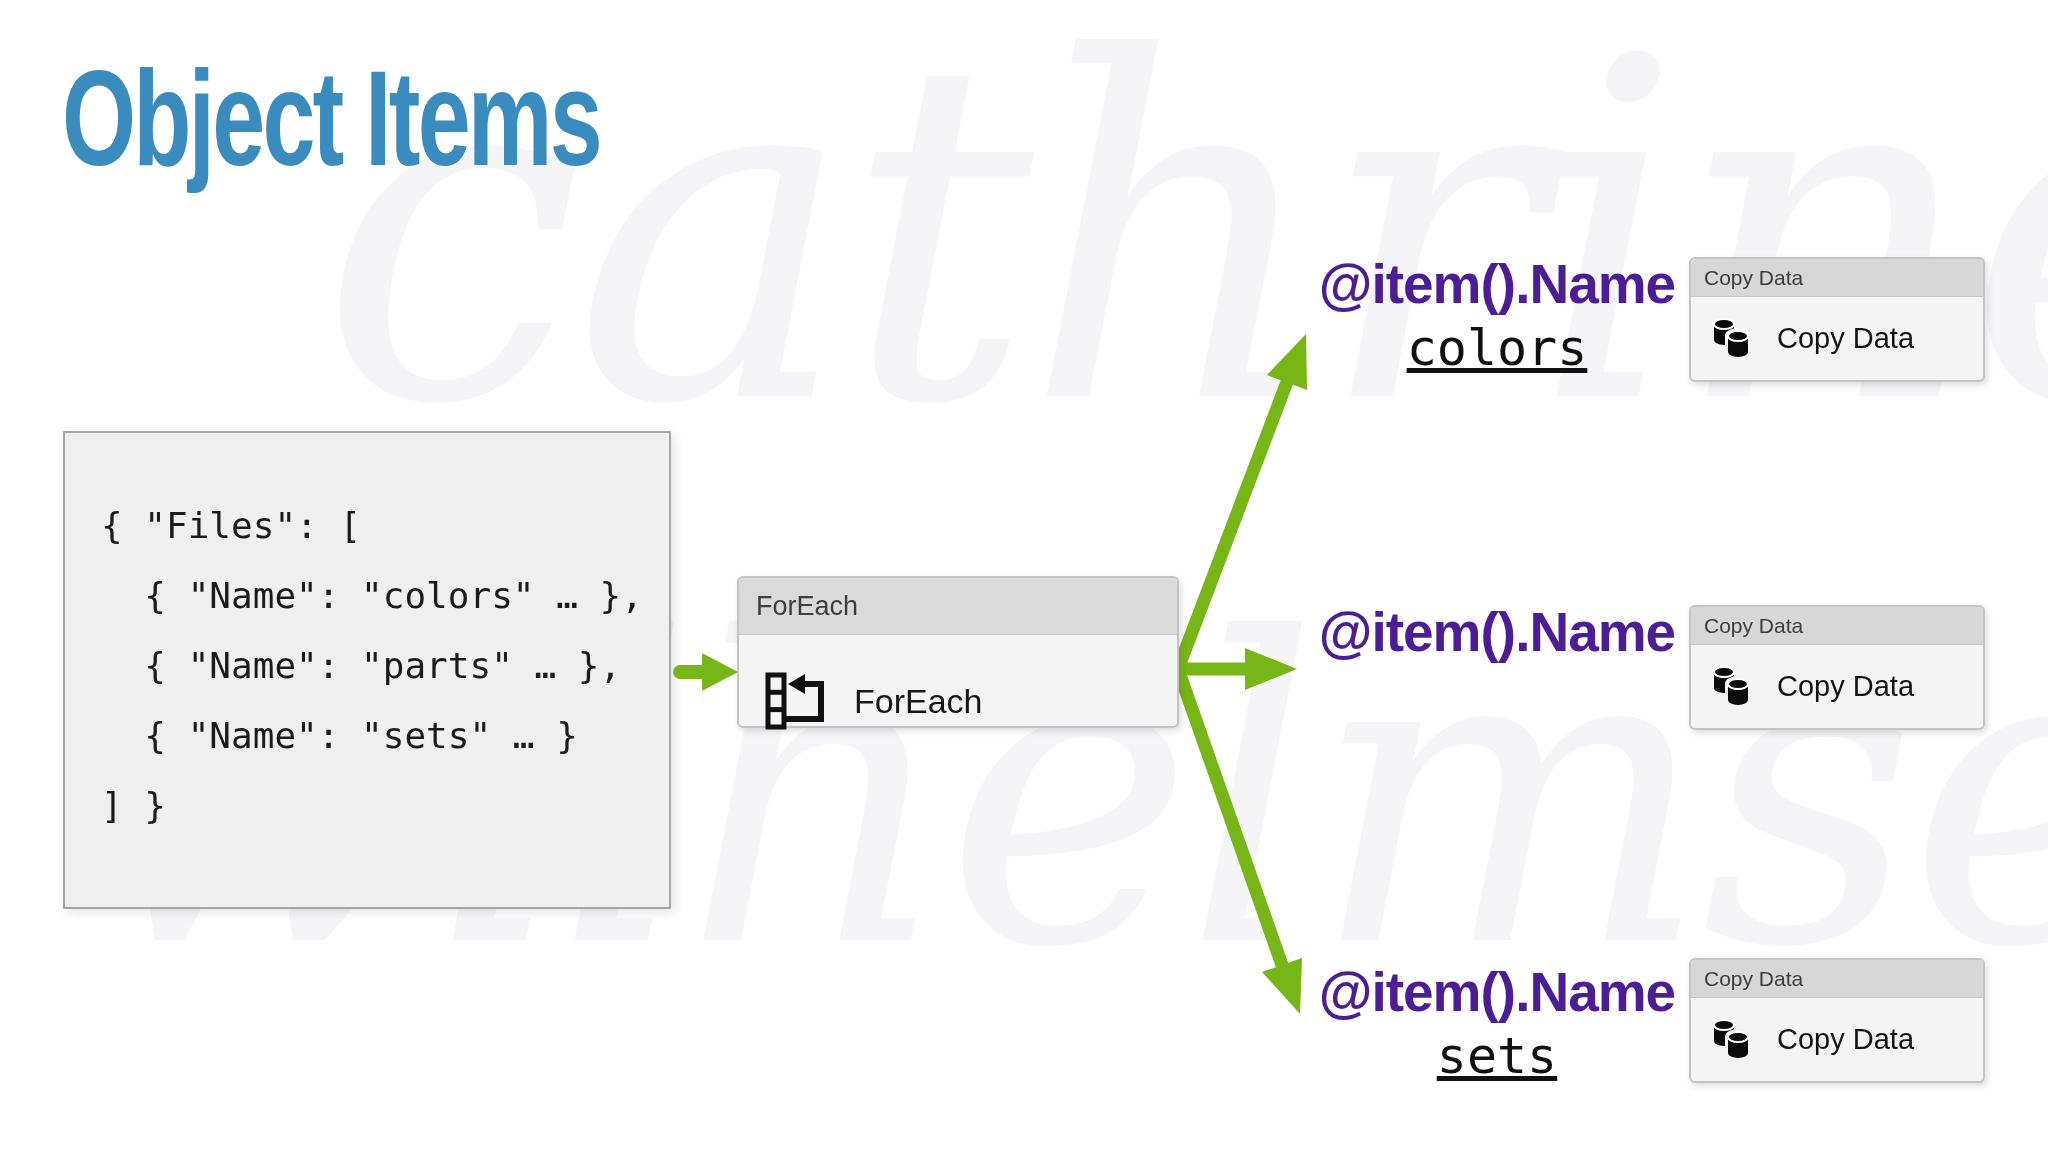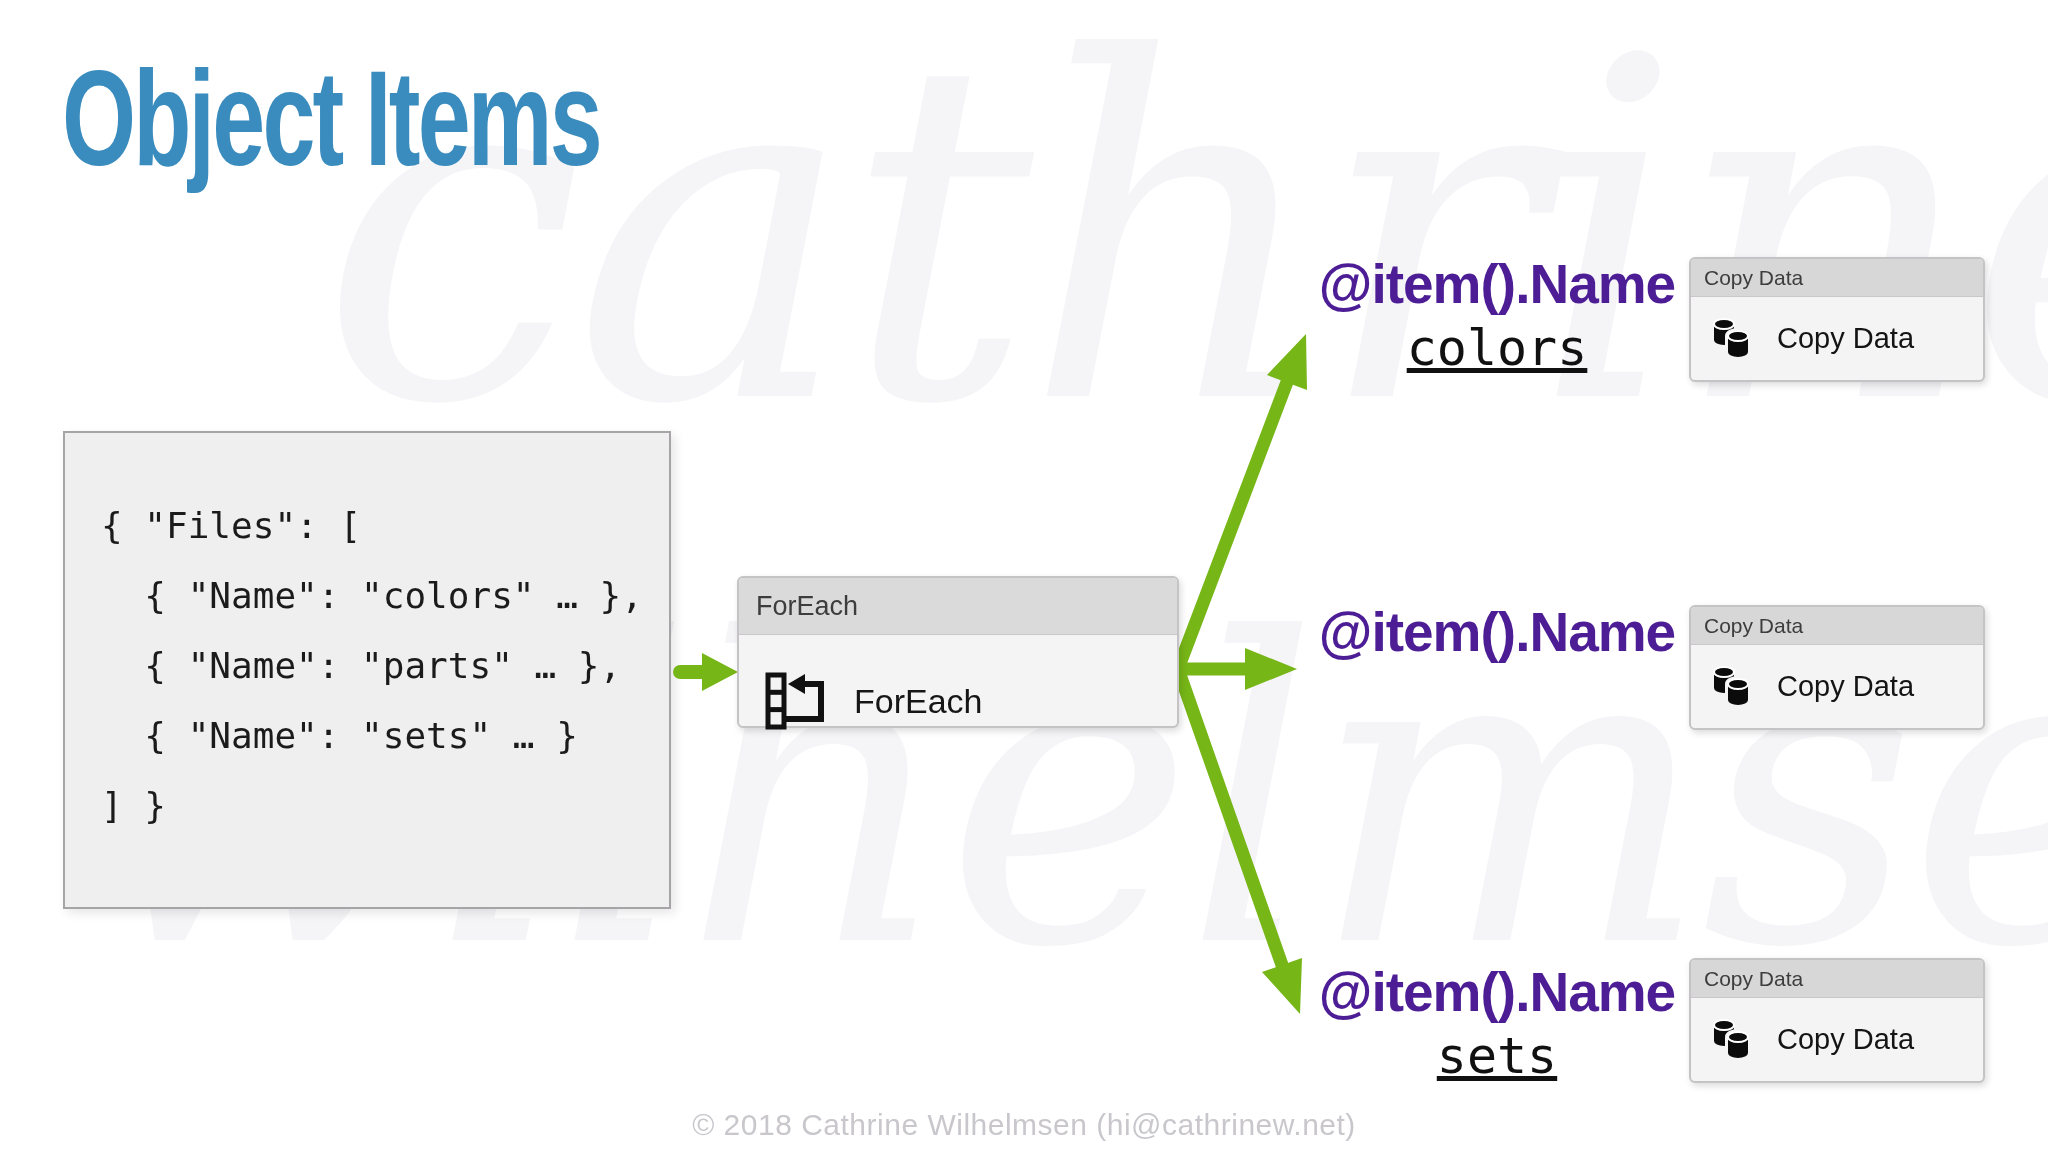--- a/index.html
+++ b/index.html
@@ -170,15 +170,14 @@
           <path d="M17 21 V37 a10 5 0 0 0 20 0 V21" fill="none" stroke="#f5f4f5" stroke-width="6"></path>
           <ellipse cx="27" cy="21" rx="10" ry="5" fill="none" stroke="#f5f4f5" stroke-width="6"></ellipse>
           <path d="M17 21 V37 a10 5 0 0 0 20 0 V21" fill="#0b0b0b"></path>
           <ellipse cx="27" cy="21" rx="10" ry="5" fill="#0b0b0b" stroke="#fff" stroke-width="2"></ellipse>
         </svg>
       </span>
       <span class="act-label">Copy Data</span>
     </div>
   </div>
 
-  <div class="footer">© 2018 Cathrine Wilhelmsen (hi@cathrinew.net)</div>
 
 </div>
 
 </body></html>

